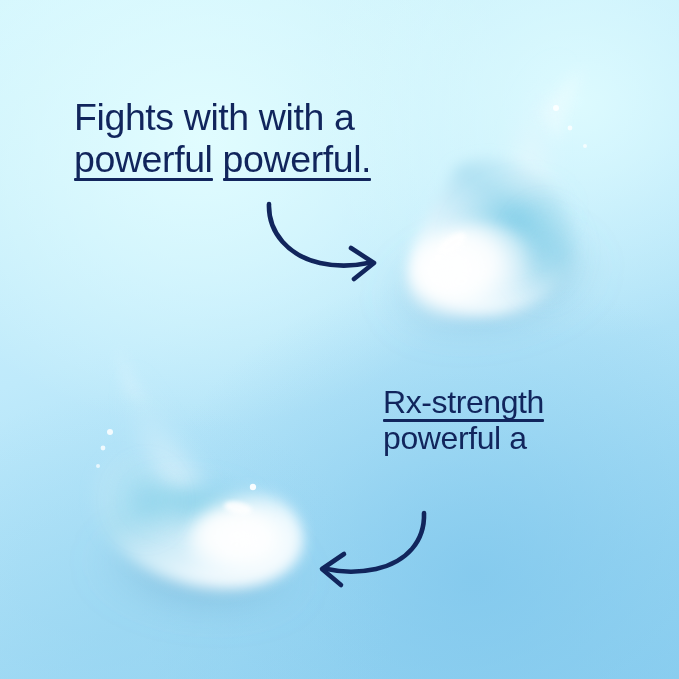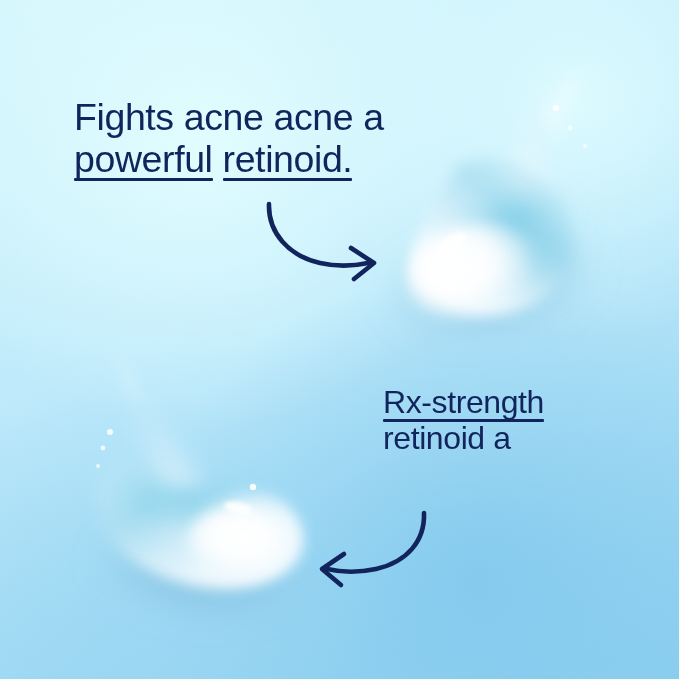--- a/index.html
+++ b/index.html
@@ -268,22 +268,22 @@
       </g>
 
       <g>
         <path d="M424 513 C 425 541, 407 562, 376 569 C 357 573, 340 572, 327 569" fill="none" stroke="#11255c" stroke-width="4.6" stroke-linecap="round"></path>
         <path d="M344 554 L 322 569 L 341 585" fill="none" stroke="#11255c" stroke-width="4.6" stroke-linecap="round" stroke-linejoin="round"></path>
       </g>
     </svg>
   </div>
 
   <div class="copy copy-top">
-    <span class="line">Fights acne acne a</span>
-    <span class="line"><span class="u">powerful</span><span> </span><span class="u">retinoid.</span></span>
+    <span class="line">Fights with with a</span>
+    <span class="line"><span class="u">powerful</span><span> </span><span class="u">powerful.</span></span>
   </div>
 
   <div class="copy copy-bottom">
     <span class="line"><span class="u">Rx-strength</span></span>
-    <span class="line">retinoid a</span>
+    <span class="line">powerful a</span>
   </div>
 
 </div>
 
 </body></html>

